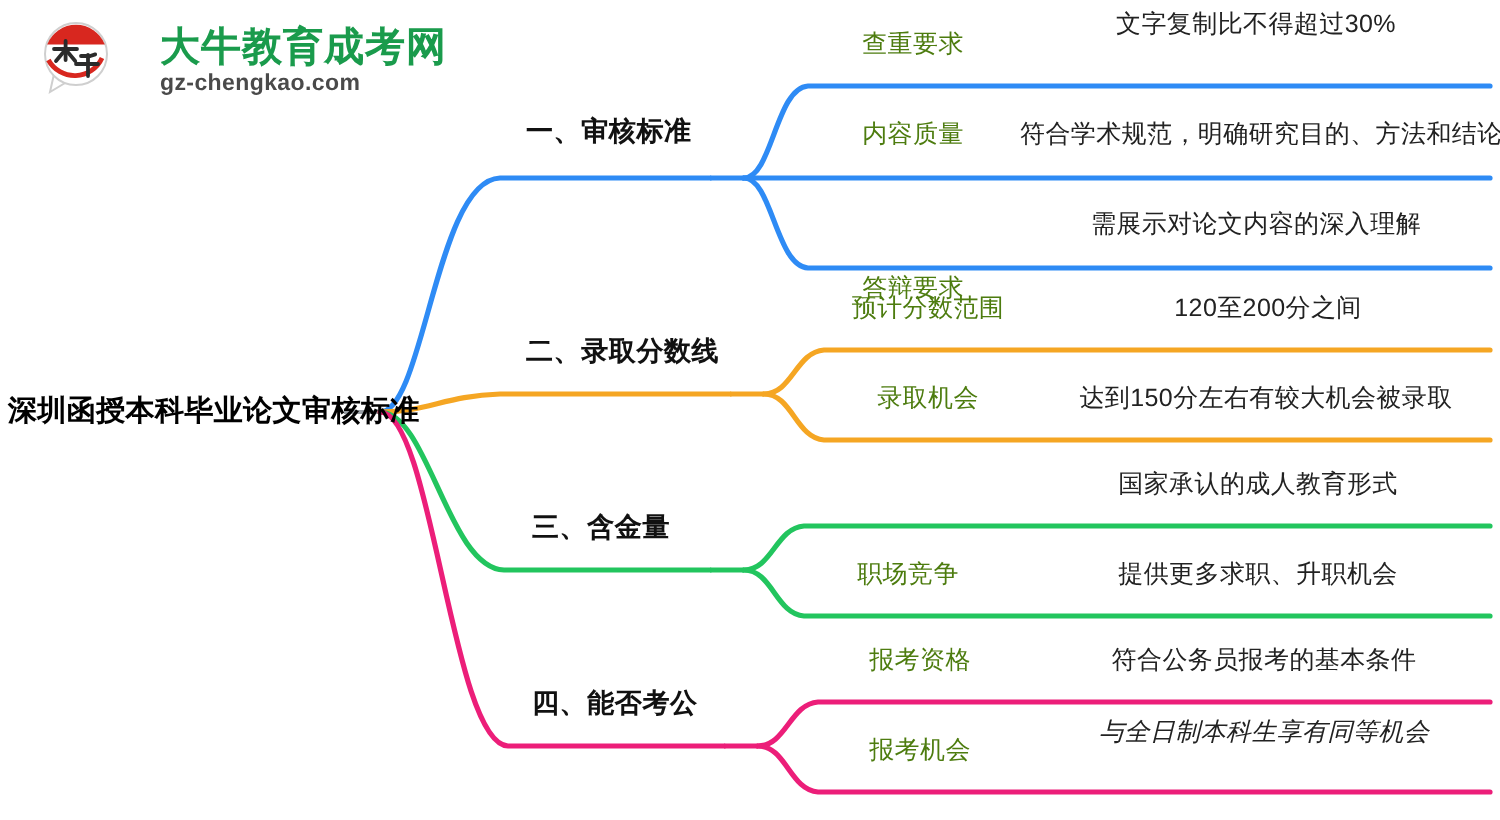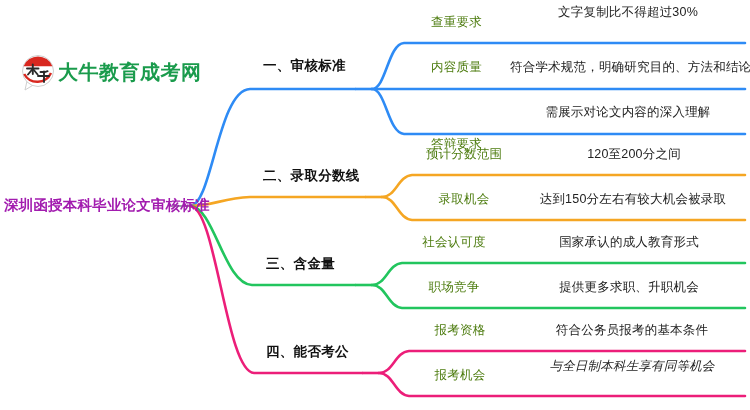--- a/index.html
+++ b/index.html
@@ -21,23 +21,22 @@
     width: 750px;
     height: 410px;
   }
 
   
   .logo-wrap {
     position: absolute;
     left: 18px;
     top: 8px;
     display: flex;
-    align-items: center;
-    gap: 0;
-    margin-top: 44px;
+    align-items: flex-end;
+    gap: 22px;
   }
   .logo-mark {
     position: relative;
     width: 40px;
     height: 40px;
     flex: 0 0 40px;
   }
   .logo-text-block {
     display: flex;
     flex-direction: column;
@@ -70,21 +69,21 @@
     pointer-events: none;
   }
 
   
   .root-label {
     position: absolute;
     left: 4px;
     top: 196px;
     font-size: 14.5px;
     font-weight: bold;
-    color: #a21caf;
+    color: #000000;
     white-space: nowrap;
     letter-spacing: 0.2px;
   }
 
   .branch-label {
     position: absolute;
     font-size: 13.5px;
     font-weight: bold;
     color: #111111;
     white-space: nowrap;
@@ -137,20 +136,21 @@
         <g stroke="#2b2b2b" stroke-width="1.9" stroke-linecap="round" fill="none">
           <line x1="20" y1="24" x2="31" y2="24"></line>
           <line x1="26" y1="19.5" x2="26" y2="30"></line>
           <line x1="22.5" y1="20" x2="26" y2="20"></line>
           <line x1="29.6" y1="19.2" x2="26" y2="20.4"></line>
         </g>
       </svg>
     </div>
     <div class="logo-text-block">
       <div class="logo-title">大牛教育成考网</div>
+      <div class="logo-sub">gz-chengkao.com</div>
     </div>
   </div>
 
   <svg id="wires" viewBox="0 0 750 410" preserveAspectRatio="none">
 
     <path d="M172 206 L190 206" fill="none" stroke="#9aa0a6" stroke-width="2"></path>
 
     <g>
 
       <path d="M190 206 C 212 206, 218 90, 250 89 L 355 89" fill="none" stroke="#2e8bf5" stroke-width="2.6" stroke-linecap="round"></path>
@@ -210,21 +210,20 @@
 
   <div class="leaf-key" style="left:404px; top:104px; width:105px;margin-top:32px;">答辩要求</div>
   <div class="leaf-val" style="left:512px; top:104px; width:232px;">需展示对论文内容的深入理解</div>
 
   <div class="leaf-key" style="left:408px; top:146px; width:112px;">预计分数范围</div>
   <div class="leaf-val" style="left:524px; top:146px; width:220px;">120至200分之间</div>
 
   <div class="leaf-key" style="left:408px; top:191px; width:112px;">录取机会</div>
   <div class="leaf-val" style="left:520px; top:191px; width:226px;">达到150分左右有较大机会被录取</div>
 
-  <div class="leaf-key" style="left:398px; top:234px; width:112px;">社会认可度</div>
   <div class="leaf-val" style="left:514px; top:234px; width:230px;">国家承认的成人教育形式</div>
 
   <div class="leaf-key" style="left:398px; top:279px; width:112px;">职场竞争</div>
   <div class="leaf-val" style="left:514px; top:279px; width:230px;">提供更多求职、升职机会</div>
 
   <div class="leaf-key" style="left:404px; top:322px; width:112px;">报考资格</div>
   <div class="leaf-val" style="left:518px; top:322px; width:228px;">符合公务员报考的基本条件</div>
 
   <div class="leaf-key" style="left:404px; top:367px; width:112px;">报考机会</div>
   <div class="leaf-val" style="left:518px; top:358px; width:228px;font-style:italic;">与全日制本科生享有同等机会</div>

